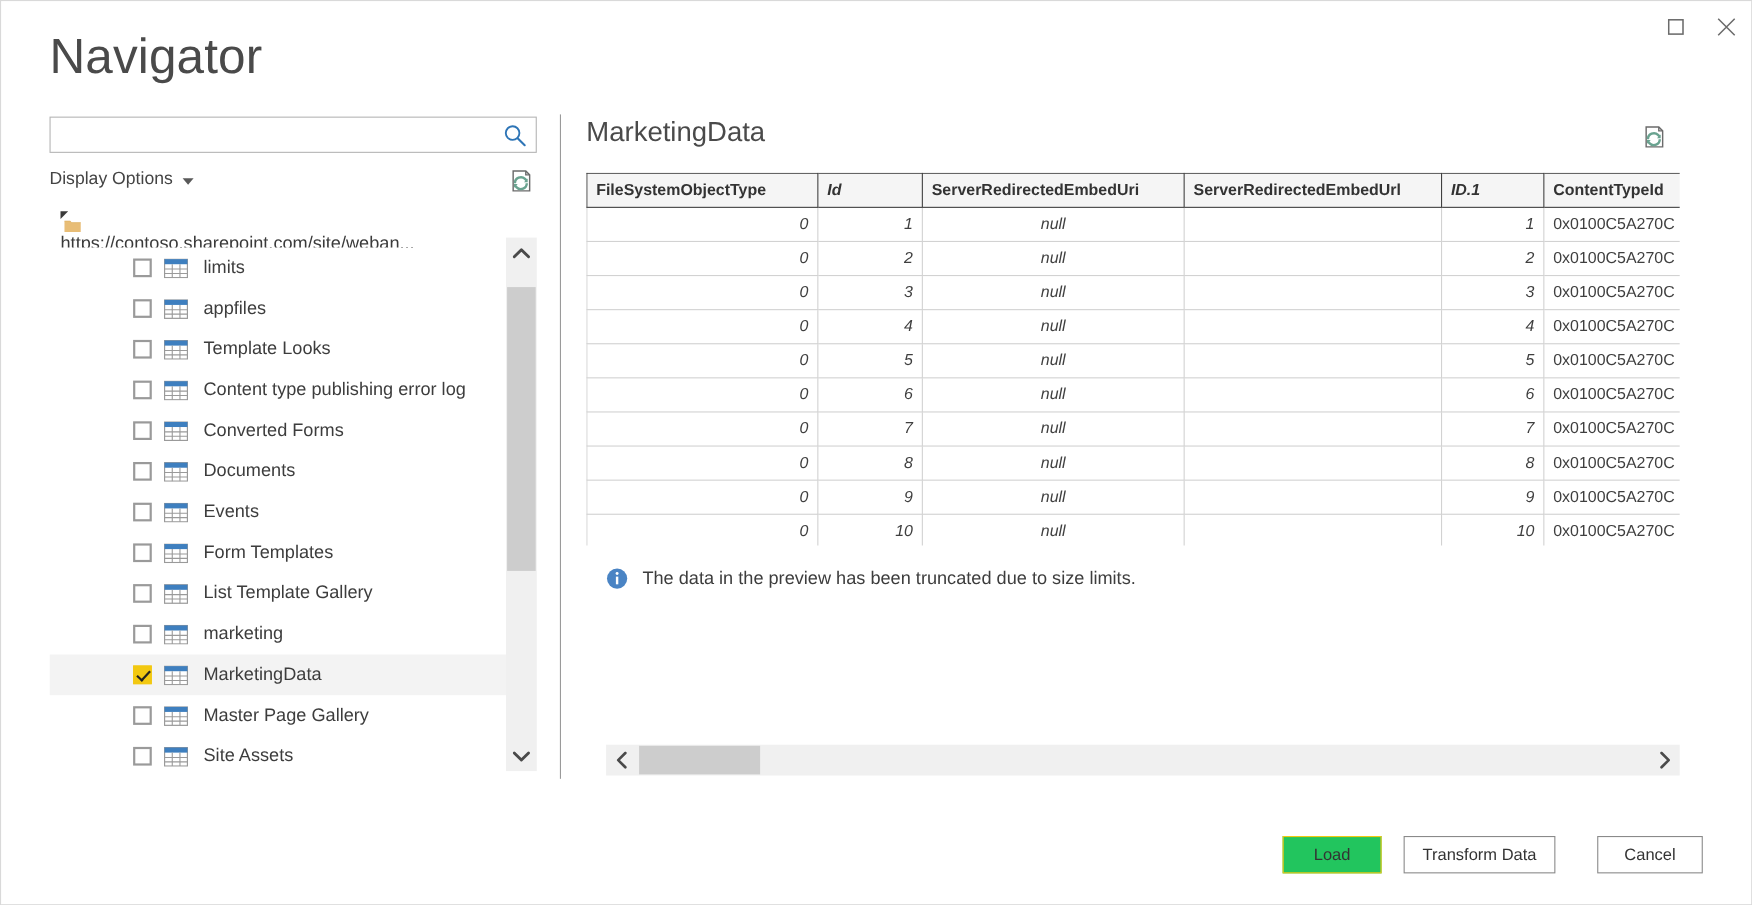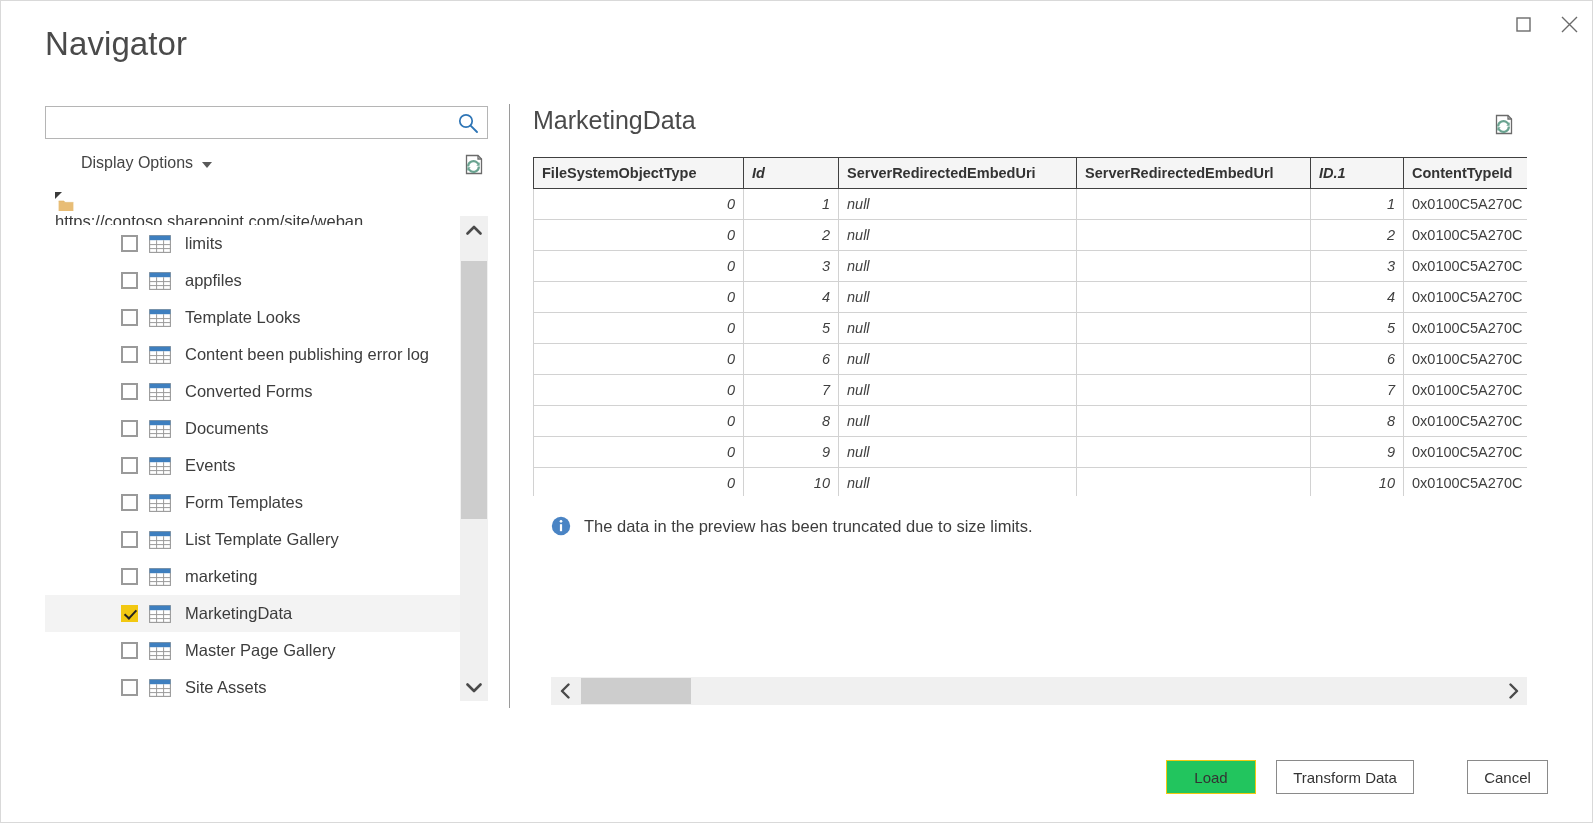--- a/index.html
+++ b/index.html
@@ -27,21 +27,21 @@
     display: flex; height: 46px;
   }
   .winbtn {
     width: 46px; height: 46px;
     display: flex; align-items: center; justify-content: center;
     cursor: default;
   }
   .page-title {
     position: absolute;
     left: 44px; top: 24px;
-    font-size: 33px;
+    font-size: 45px;
     font-weight: 400;
     color: #4a4a4a;
     letter-spacing: 0.1px;
   }
 
   
   .leftpanel {
     position: absolute;
     left: 44px; top: 105px;
     width: 445px; height: 600px;
@@ -65,21 +65,20 @@
   .search-icon {
     position: absolute; right: 8px; top: 5px;
     width: 22px; height: 22px;
   }
 
   .displayopts {
     position: absolute; left: 0; top: 48px;
     font-size: 16px; color: #444;
     display: flex; align-items: center; gap: 9px;
     cursor: default;
-    margin-left: 36px;
   }
   .caret-down {
     width: 0; height: 0;
     border-left: 5px solid transparent;
     border-right: 5px solid transparent;
     border-top: 6px solid #595959;
     margin-top: 3px;
   }
   .refresh-left {
     position: absolute; left: 416px; top: 46px;
@@ -220,21 +219,21 @@
   }
   table.preview td {
     border: 1px solid #d2d2d2;
     height: 31px;
     padding: 0 8px;
     color: #3f3f3f;
     white-space: nowrap;
     overflow: hidden;
   }
   td.num { text-align: right; font-style: italic; }
-  td.nullv { text-align: left; font-style: italic; }
+  td.nullv { text-align: center; font-style: italic; }
   td.txt { text-align: left; font-style: normal; }
   td.blank { }
 
   .cw0 { width: 210px; }
   .cw1 { width: 95px; font-style: italic; }
   .cw2 { width: 238px; }
   .cw3 { width: 234px; }
   .cw4 { width: 93px; font-style: italic; }
   .cw5 { width: 230px; }
 
@@ -288,21 +287,21 @@
     background: #fff;
     border: 1px solid #8a8a8a;
   }
   .btn-load {
     right: 336px;
     width: 90px;
     background: #22c55e;
     border: 1px solid #f2c811;
   }
   .btn-transform { right: 178px; width: 138px; }
-  .btn-cancel    { right: 44px;  width: 81px; }
+  .btn-cancel    { right: 44px;  width: 96px; }
 </style>
 </head>
 <body>
 
 <div id="app">
 
   <div class="titlebar">
     <div class="wincontrols">
       <div class="winbtn">
         <svg width="15" height="15" viewBox="0 0 15 15">
@@ -387,21 +386,21 @@
               </svg>
               <span class="item-label">Template Looks</span>
             </div>
             <div class="tree-item">
               <span class="cbx"></span>
               <svg class="tbl-icon" viewBox="0 0 22 18">
                 <rect x="0.6" y="0.6" width="20.8" height="16.8" fill="#ffffff" stroke="#9a9a9a" stroke-width="1.1"></rect>
                 <rect x="0.6" y="0.6" width="20.8" height="4.6" fill="#3e7fbf"></rect>
                 <path d="M0.6,9.6 H21.4 M0.6,13.6 H21.4 M7.6,5.2 V17.4 M14.6,5.2 V17.4" stroke="#9a9a9a" stroke-width="1"></path>
               </svg>
-              <span class="item-label">Content been publishing error log</span>
+              <span class="item-label">Content type publishing error log</span>
             </div>
             <div class="tree-item">
               <span class="cbx"></span>
               <svg class="tbl-icon" viewBox="0 0 22 18">
                 <rect x="0.6" y="0.6" width="20.8" height="16.8" fill="#ffffff" stroke="#9a9a9a" stroke-width="1.1"></rect>
                 <rect x="0.6" y="0.6" width="20.8" height="4.6" fill="#3e7fbf"></rect>
                 <path d="M0.6,9.6 H21.4 M0.6,13.6 H21.4 M7.6,5.2 V17.4 M14.6,5.2 V17.4" stroke="#9a9a9a" stroke-width="1"></path>
               </svg>
               <span class="item-label">Converted Forms</span>
             </div>

